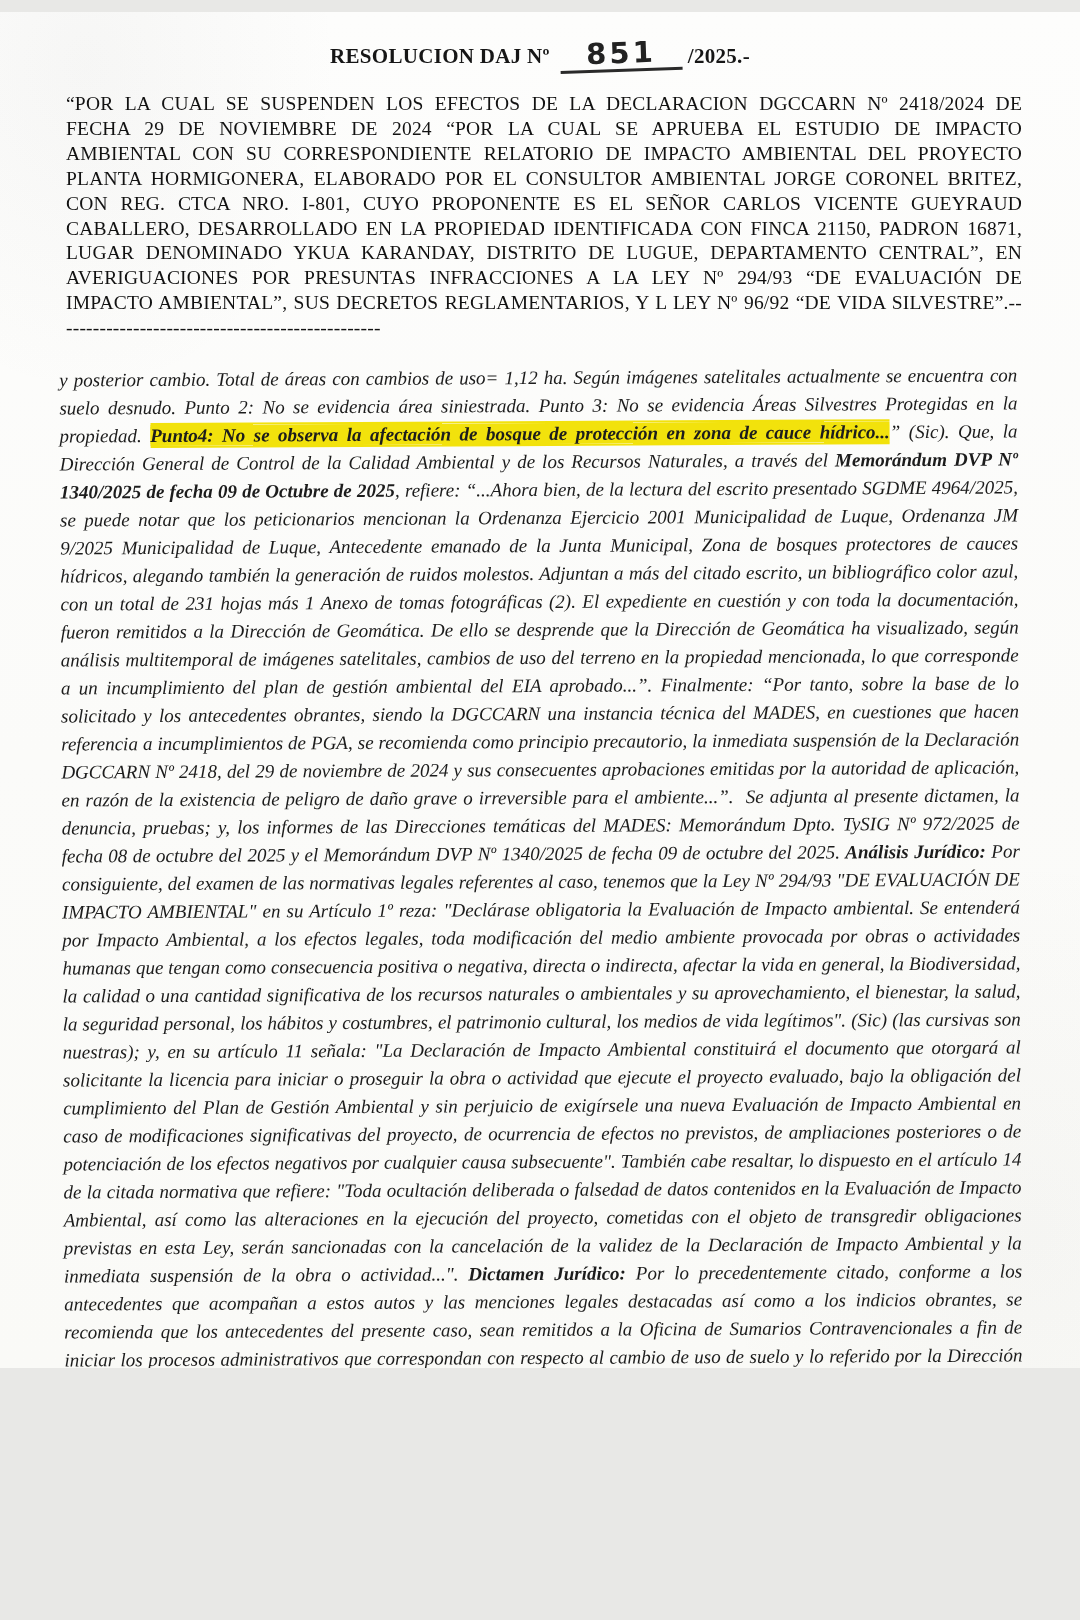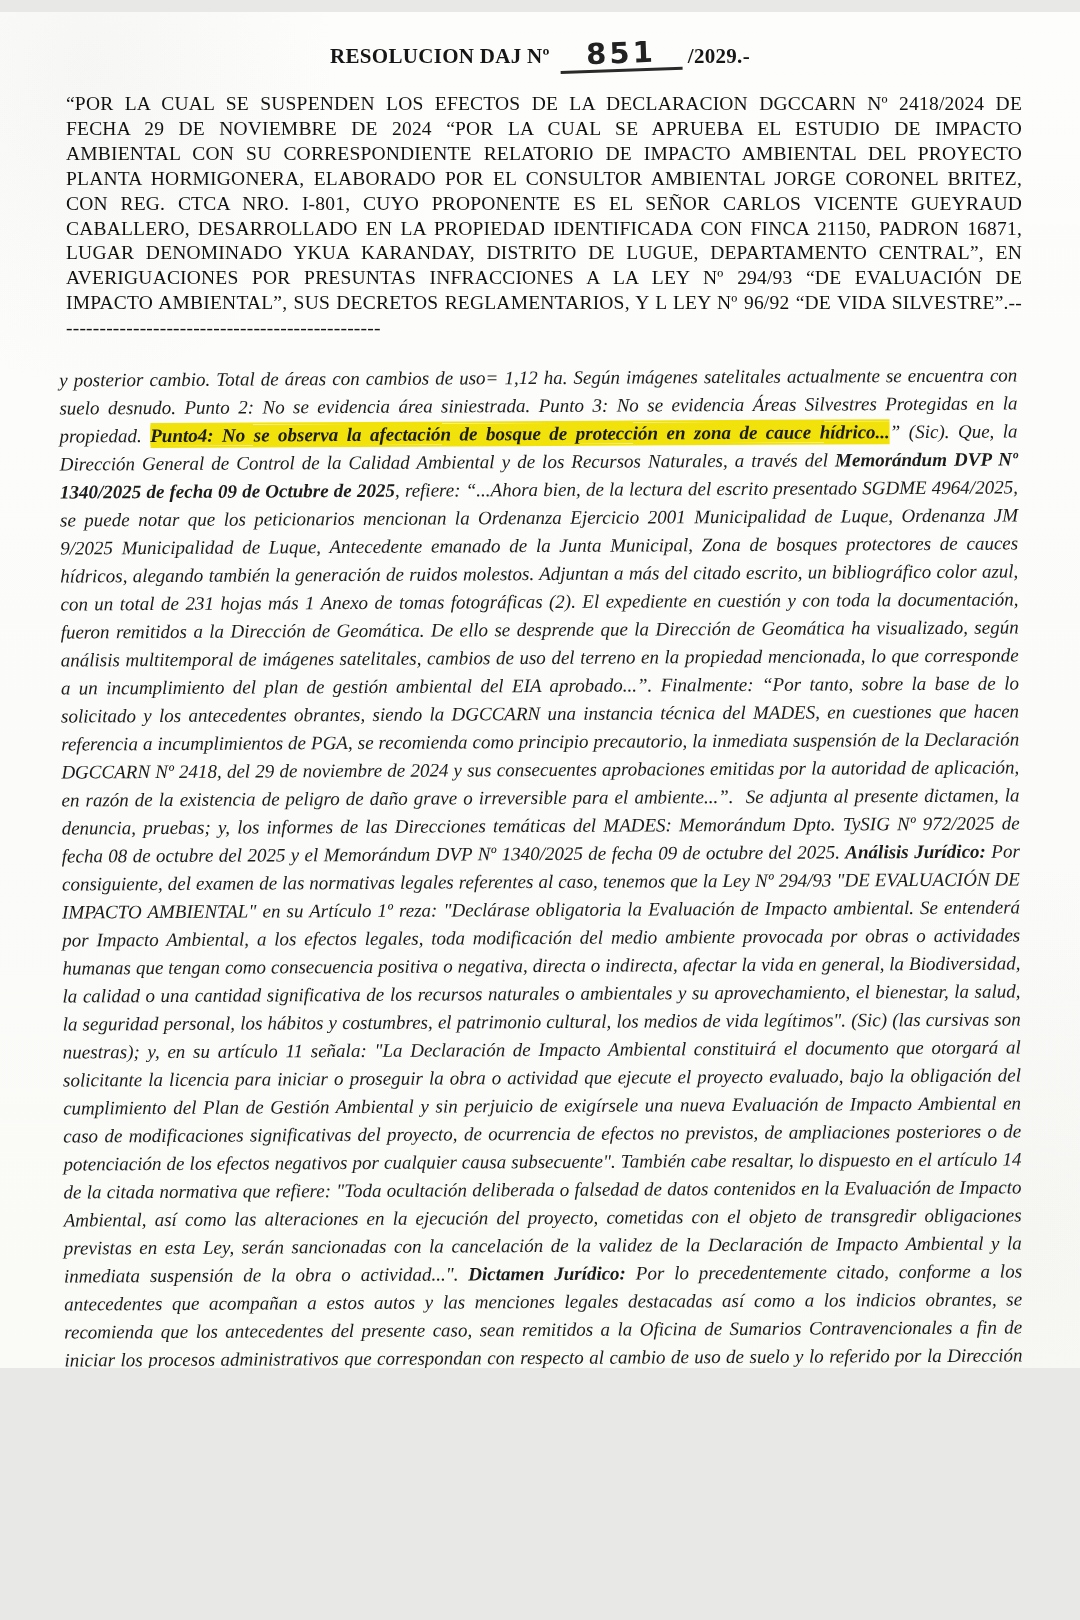--- a/index.html
+++ b/index.html
@@ -72,21 +72,21 @@
 </style>
 </head>
 <body>
 
 <div class="page">
   <div class="scan-noise"></div>
 
   <div class="title-row">
     <span class="title-prefix">RESOLUCION DAJ Nº</span>
     <span class="title-number">851</span>
-    <span class="title-suffix">/2029.-</span>
+    <span class="title-suffix">/2025.-</span>
   </div>
 
   <div class="header-par">“POR LA CUAL SE SUSPENDEN LOS EFECTOS DE LA DECLARACION DGCCARN Nº 2418/2024 DE FECHA 29 DE NOVIEMBRE DE 2024 “POR LA CUAL SE APRUEBA EL ESTUDIO DE IMPACTO AMBIENTAL CON SU CORRESPONDIENTE RELATORIO DE IMPACTO AMBIENTAL DEL PROYECTO PLANTA HORMIGONERA, ELABORADO POR EL CONSULTOR AMBIENTAL JORGE CORONEL BRITEZ, CON REG. CTCA NRO. I-801, CUYO PROPONENTE ES EL SEÑOR CARLOS VICENTE GUEYRAUD CABALLERO, DESARROLLADO EN LA PROPIEDAD IDENTIFICADA CON FINCA 21150, PADRON 16871, LUGAR DENOMINADO YKUA KARANDAY, DISTRITO DE LUGUE, DEPARTAMENTO CENTRAL”, EN AVERIGUACIONES POR PRESUNTAS INFRACCIONES A LA LEY Nº 294/93 “DE EVALUACIÓN DE IMPACTO AMBIENTAL”, SUS DECRETOS REGLAMENTARIOS, Y L LEY Nº 96/92 “DE VIDA SILVESTRE”.-------------------------------------------------</div>
 
   <div class="body-par"><span class="seg seg-normal">y posterior cambio. Total de áreas con cambios de uso= 1,12 ha. Según imágenes satelitales actualmente se encuentra con suelo desnudo. Punto 2: No se evidencia área siniestrada. Punto 3: No se evidencia Áreas Silvestres Protegidas en la propiedad. </span><span class="seg seg-highlight">Punto4: No se observa la afectación de bosque de protección en zona de cauce hídrico...</span><span class="seg seg-normal">” (Sic). Que, la Dirección General de Control de la Calidad Ambiental y de los Recursos Naturales, a través del </span><span class="seg seg-bold">Memorándum DVP Nº 1340/2025 de fecha 09 de Octubre de 2025</span><span class="seg seg-normal">, refiere: “...Ahora bien, de la lectura del escrito presentado SGDME 4964/2025, se puede notar que los peticionarios mencionan la Ordenanza Ejercicio 2001 Municipalidad de Luque, Ordenanza JM 9/2025 Municipalidad de Luque, Antecedente emanado de la Junta Municipal, Zona de bosques protectores de cauces hídricos, alegando también la generación de ruidos molestos. Adjuntan a más del citado escrito, un bibliográfico color azul, con un total de 231 hojas más 1 Anexo de tomas fotográficas (2). El expediente en cuestión y con toda la documentación, fueron remitidos a la Dirección de Geomática. De ello se desprende que la Dirección de Geomática ha visualizado, según análisis multitemporal de imágenes satelitales, cambios de uso del terreno en la propiedad mencionada, lo que corresponde a un incumplimiento del plan de gestión ambiental del EIA aprobado...”. Finalmente: “Por tanto, sobre la base de lo solicitado y los antecedentes obrantes, siendo la DGCCARN una instancia técnica del MADES, en cuestiones que hacen referencia a incumplimientos de PGA, se recomienda como principio precautorio, la inmediata suspensión de la Declaración DGCCARN Nº 2418, del 29 de noviembre de 2024 y sus consecuentes aprobaciones emitidas por la autoridad de aplicación, en razón de la existencia de peligro de daño grave o irreversible para el ambiente...”.  Se adjunta al presente dictamen, la denuncia, pruebas; y, los informes de las Direcciones temáticas del MADES: Memorándum Dpto. TySIG Nº 972/2025 de fecha 08 de octubre del 2025 y el Memorándum DVP Nº 1340/2025 de fecha 09 de octubre del 2025. </span><span class="seg seg-bold">Análisis Jurídico:</span><span class="seg seg-normal"> Por consiguiente, del examen de las normativas legales referentes al caso, tenemos que la Ley Nº 294/93 "DE EVALUACIÓN DE IMPACTO AMBIENTAL" en su Artículo 1º reza: "Declárase obligatoria la Evaluación de Impacto ambiental. Se entenderá por Impacto Ambiental, a los efectos legales, toda modificación del medio ambiente provocada por obras o actividades humanas que tengan como consecuencia positiva o negativa, directa o indirecta, afectar la vida en general, la Biodiversidad, la calidad o una cantidad significativa de los recursos naturales o ambientales y su aprovechamiento, el bienestar, la salud, la seguridad personal, los hábitos y costumbres, el patrimonio cultural, los medios de vida legítimos". (Sic) (las cursivas son nuestras); y, en su artículo 11 señala: "La Declaración de Impacto Ambiental constituirá el documento que otorgará al solicitante la licencia para iniciar o proseguir la obra o actividad que ejecute el proyecto evaluado, bajo la obligación del cumplimiento del Plan de Gestión Ambiental y sin perjuicio de exigírsele una nueva Evaluación de Impacto Ambiental en caso de modificaciones significativas del proyecto, de ocurrencia de efectos no previstos, de ampliaciones posteriores o de potenciación de los efectos negativos por cualquier causa subsecuente". También cabe resaltar, lo dispuesto en el artículo 14 de la citada normativa que refiere: "Toda ocultación deliberada o falsedad de datos contenidos en la Evaluación de Impacto Ambiental, así como las alteraciones en la ejecución del proyecto, cometidas con el objeto de transgredir obligaciones previstas en esta Ley, serán sancionadas con la cancelación de la validez de la Declaración de Impacto Ambiental y la inmediata suspensión de la obra o actividad...". </span><span class="seg seg-bold">Dictamen Jurídico:</span><span class="seg seg-normal"> Por lo precedentemente citado, conforme a los antecedentes que acompañan a estos autos y las menciones legales destacadas así como a los indicios obrantes, se recomienda que los antecedentes del presente caso, sean remitidos a la Oficina de Sumarios Contravencionales a fin de iniciar los procesos administrativos que correspondan con respecto al cambio de uso de suelo y lo referido por la Dirección de Control de la Calidad Ambiental y de los Recursos Naturales del Ministerio del Ambiente y Desarrollo Sostenible" (Sic).-------------------------------------</span></div>
 
   <div class="stamp-layer">
     <div class="stamp-rect">
       <div class="l1">ES COPIA FIEL</div>
       <div class="l2">OBRANTE</div>

